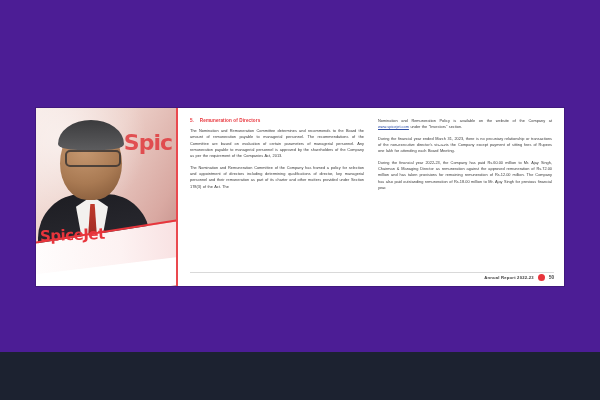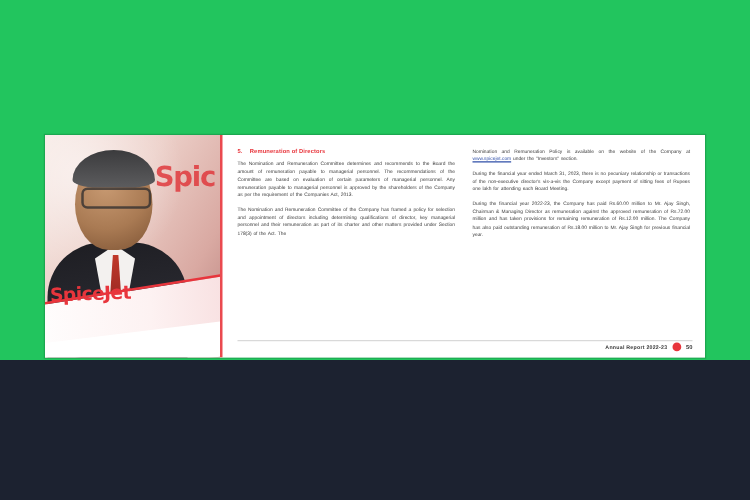--- a/index.html
+++ b/index.html
@@ -7,22 +7,22 @@
     padding: 0;
     width: 600px;
     height: 400px;
     background: #1c2230;
     font-family: "Liberation Sans", sans-serif;
     overflow: hidden;
   }
   .stage {
     position: relative;
     width: 600px;
-    height: 288px;
-    background: #22c55e;
+    height: 352px;
+    background: #4c1d95;
   }
   .page {
     position: absolute;
     left: 36px;
     top: 108px;
     width: 528px;
     height: 178px;
     background: #ffffff;
     display: flex;
     overflow: hidden;

